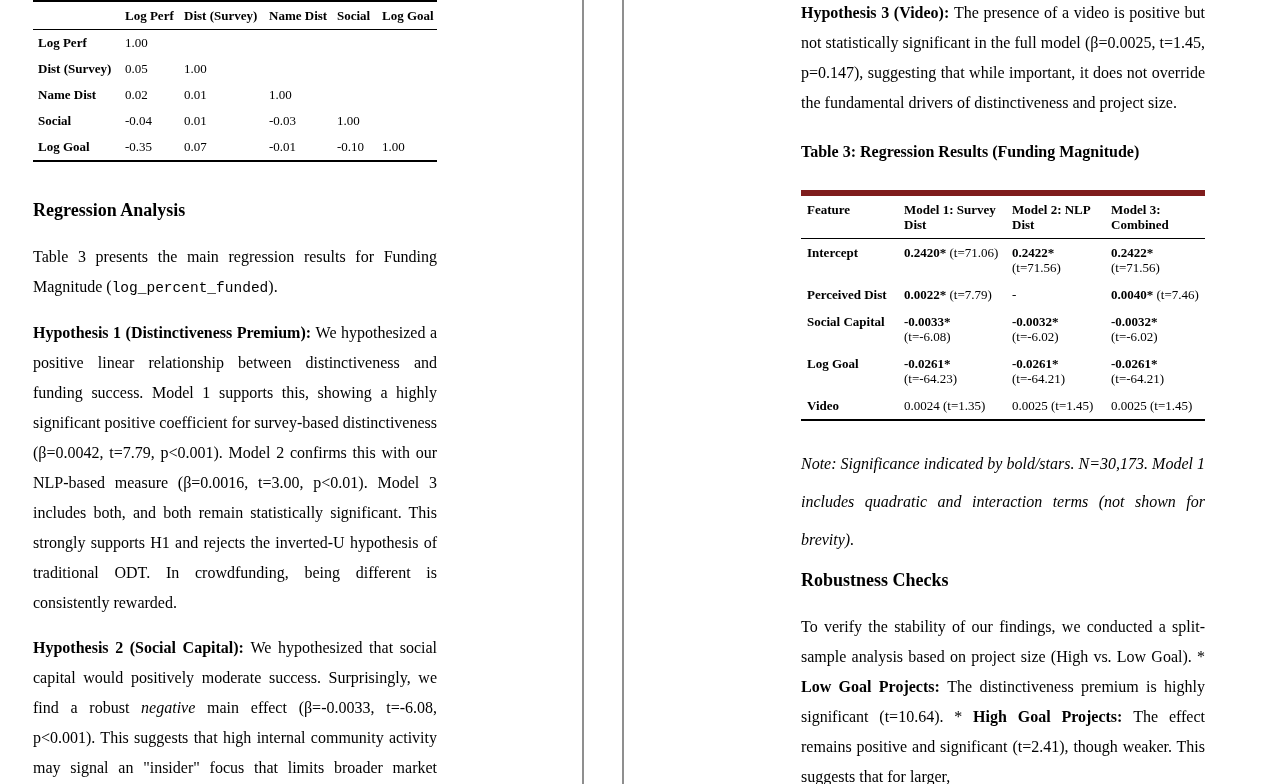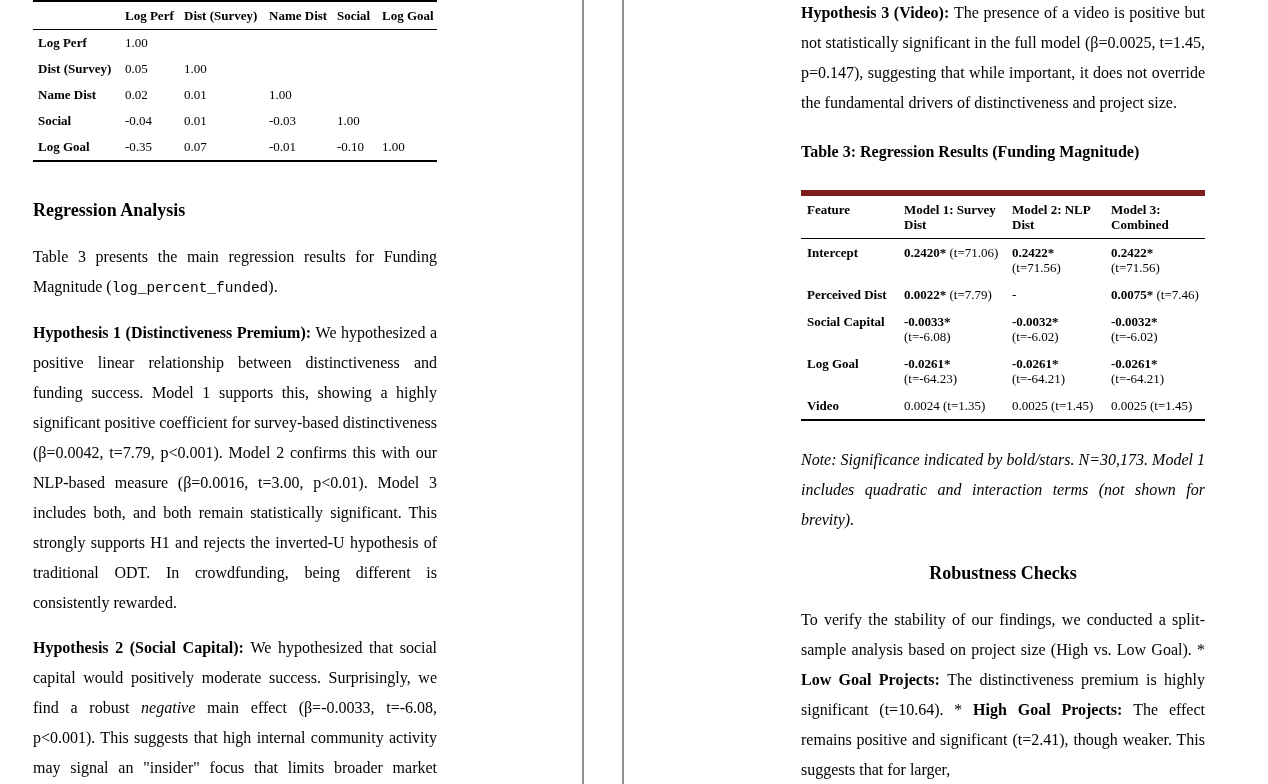--- a/index.html
+++ b/index.html
@@ -54,27 +54,27 @@
   }
   .reg-table thead tr{border-bottom:1.5px solid #000;}
   .reg-table th,.reg-table td{
     text-align:left;vertical-align:top;padding:6px 6px 6px 6px;font-weight:normal;
   }
   .reg-table thead th{font-weight:bold;}
   .reg-table tbody th{font-weight:bold;}
   .coef{font-weight:bold;}
 
   .note{
-    font-size:16px;line-height:30px;text-align:justify;font-style:italic;
+    font-size:16px;line-height:38px;text-align:justify;font-style:italic;
     margin:24px 0 1px 0;
   }
   .mt-h3{margin-top:-2px;}
   .mt-intro{margin-top:21px;}
   .mt-robust{margin-top:21px;}
-  .mt-robust-heading{margin-top:27px;text-align:center;}
+  .mt-robust-heading{margin-top:10px;}
 </style>
 </head>
 <body>
 
 <div class="page page-left">
   <div class="col col-left">
 
     <table class="corr-table">
       <colgroup>
         <col style="width:90px">
@@ -175,21 +175,21 @@
         <tr>
           <th>Intercept</th>
           <td><span class="coef">0.2420*</span><span> (t=71.06)</span></td>
           <td><span class="coef">0.2422*</span><span> (t=71.56)</span></td>
           <td><span class="coef">0.2422*</span><span> (t=71.56)</span></td>
         </tr>
         <tr>
           <th>Perceived Dist</th>
           <td><span class="coef">0.0022*</span><span> (t=7.79)</span></td>
           <td><span class="coef"></span><span>-</span></td>
-          <td><span class="coef">0.0075*</span><span> (t=7.46)</span></td>
+          <td><span class="coef">0.0040*</span><span> (t=7.46)</span></td>
         </tr>
         <tr>
           <th>Social Capital</th>
           <td><span class="coef">-0.0033*</span><span> (t=-6.08)</span></td>
           <td><span class="coef">-0.0032*</span><span> (t=-6.02)</span></td>
           <td><span class="coef">-0.0032*</span><span> (t=-6.02)</span></td>
         </tr>
         <tr>
           <th>Log Goal</th>
           <td><span class="coef">-0.0261*</span><span> (t=-64.23)</span></td>

